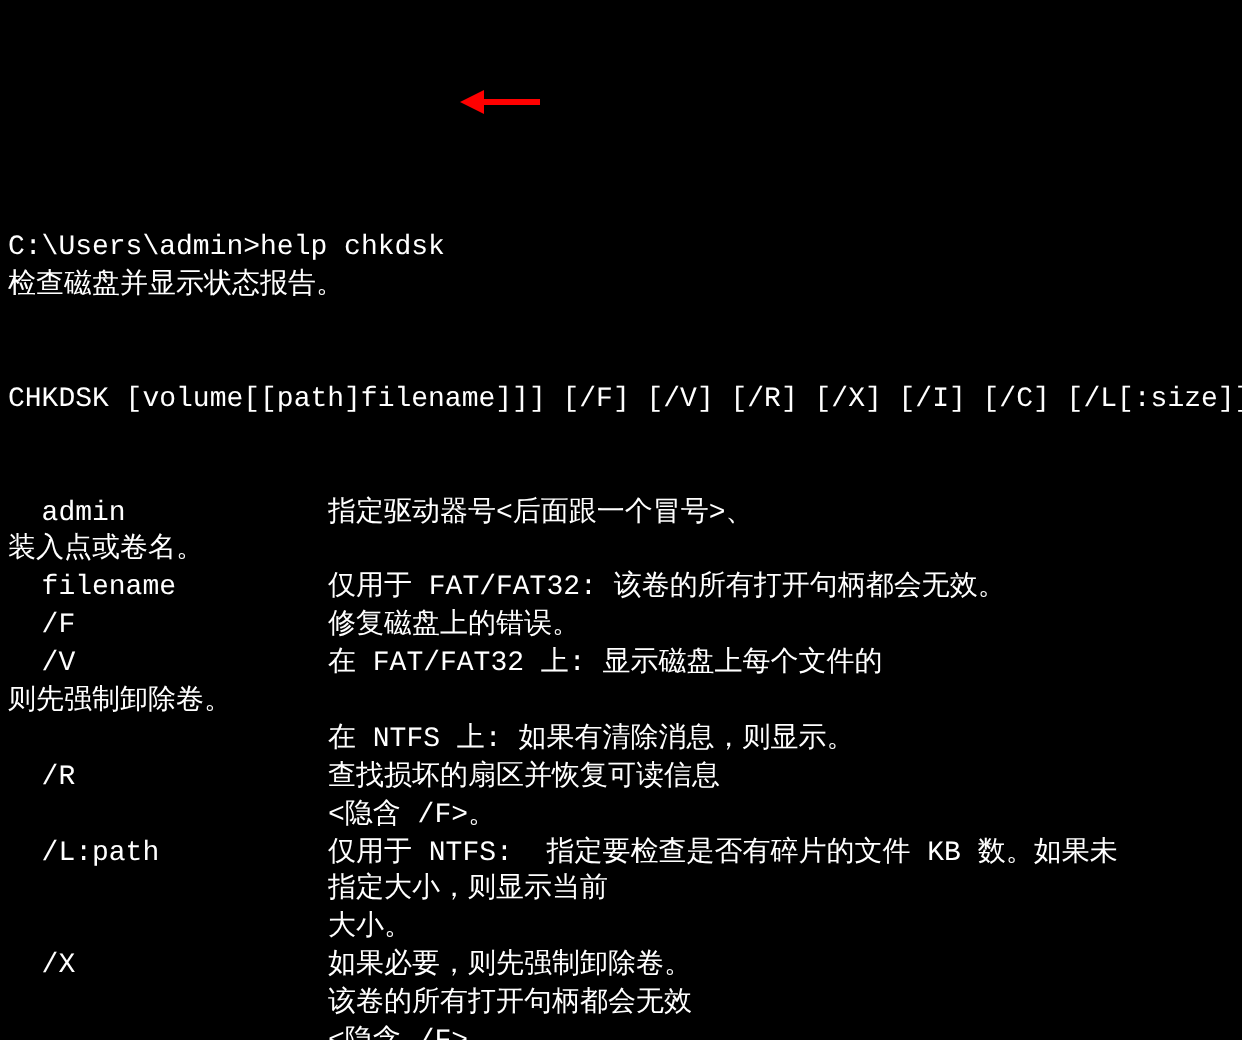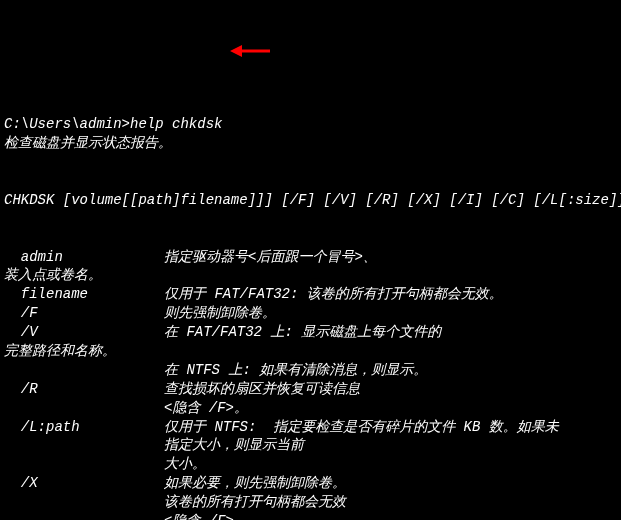--- a/index.html
+++ b/index.html
@@ -12,21 +12,21 @@
     font-family: "SimSun", "NSimSun", "Consolas", "Courier New", monospace;
     font-size: 14px;
     line-height: 1.35;
     white-space: pre;
     overflow: hidden;
     position: relative;
   }
   .terminal {
     padding: 2px 4px;
   }
-  .line { white-space: pre; font-style: italic; }
+  .line { white-space: pre; }
   .col-b { display:inline-block; width: 160px; vertical-align: top; }
   .arrow {
     position: absolute;
     top: 6px;
     left: 230px;
     width: 40px;
     height: 12px;
   }
   .arrow svg { display:block; }
 </style>
@@ -39,23 +39,23 @@
 <span class="line"><span>C:\Users\admin&gt;</span><span>help chkdsk</span></span>
 <span class="line">检查磁盘并显示状态报告。</span>
 <span class="line"> </span>
 <span class="line"> </span>
 <span class="line">CHKDSK [volume[[path]filename]]] [/F] [/V] [/R] [/X] [/I] [/C] [/L[:size]] [/</span>
 <span class="line"> </span>
 <span class="line"> </span>
 <span class="line"><span class="col-b">  admin</span><span>指定驱动器号&lt;后面跟一个冒号&gt;、</span></span>
 <span class="line">装入点或卷名。</span>
 <span class="line"><span class="col-b">  filename</span><span>仅用于 FAT/FAT32: 该卷的所有打开句柄都会无效。</span></span>
-<span class="line"><span class="col-b">  /F</span><span>则先强制卸除卷。</span></span>
+<span class="line"><span class="col-b">  /F</span><span>修复磁盘上的错误。</span></span>
 <span class="line"><span class="col-b">  /V</span><span>在 FAT/FAT32 上: 显示磁盘上每个文件的</span></span>
-<span class="line">完整路径和名称。</span>
+<span class="line">则先强制卸除卷。</span>
 <span class="line"><span class="col-b"> </span><span>在 NTFS 上: 如果有清除消息，则显示。</span></span>
 <span class="line"><span class="col-b">  /R</span><span>查找损坏的扇区并恢复可读信息</span></span>
 <span class="line"><span class="col-b"> </span><span>&lt;隐含 /F&gt;。</span></span>
 <span class="line"><span class="col-b">  /L:path</span><span>仅用于 NTFS:  指定要检查是否有碎片的文件 KB 数。如果未</span></span>
 <span class="line"><span class="col-b"> </span><span>指定大小，则显示当前</span></span>
 <span class="line"><span class="col-b"> </span><span>大小。</span></span>
 <span class="line"><span class="col-b">  /X</span><span>如果必要，则先强制卸除卷。</span></span>
 <span class="line"><span class="col-b"> </span><span>该卷的所有打开句柄都会无效</span></span>
 <span class="line"><span class="col-b"> </span><span>&lt;隐含 /F&gt;。</span></span>
 

